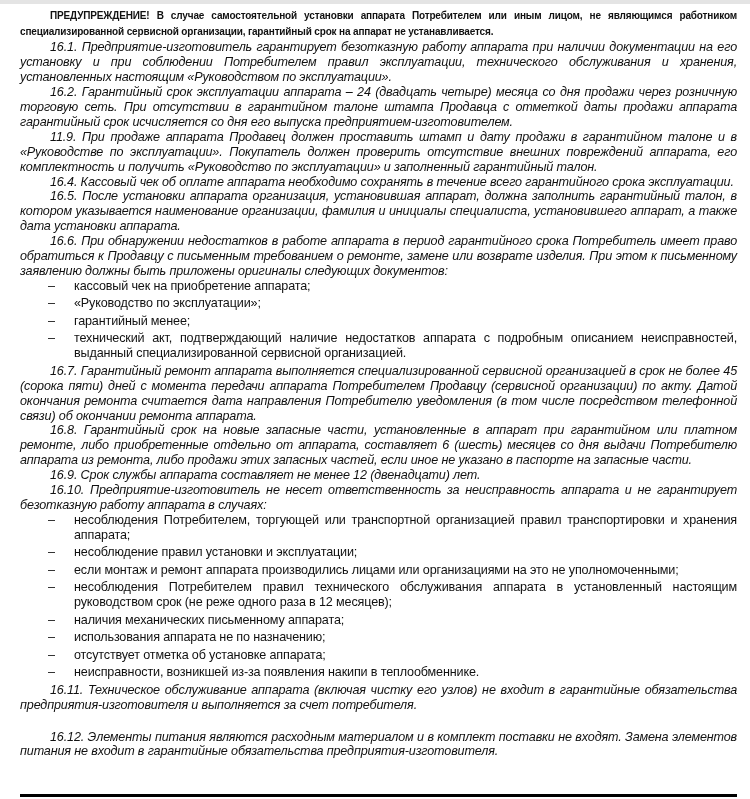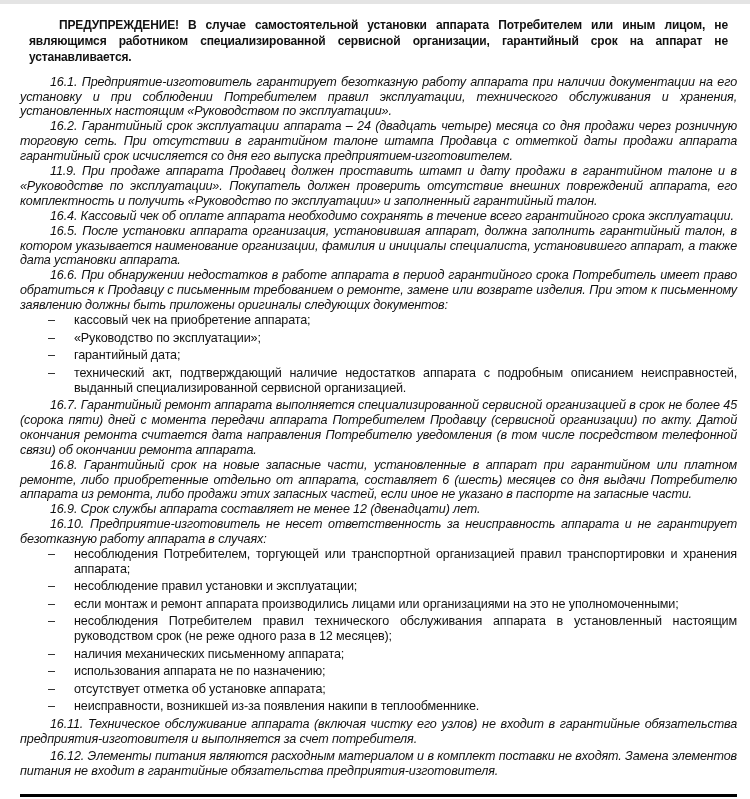--- a/index.html
+++ b/index.html
@@ -27,31 +27,31 @@
       top: 8px;
       width: 717px;
       font-size: 12.6px;
       line-height: 14.9px;
       letter-spacing: -0.15px;
     }
     .warning {
       font-weight: bold;
       text-align: justify;
       text-indent: 30px;
-      font-size: 12px;
+      font-size: 10px;
       line-height: 16.2px;
-      margin: 9px;
+      margin: 0;
     }
     .para {
       margin: 0;
       text-align: justify;
       text-indent: 30px;
       font-style: italic;
     }
-    .para.last-spaced { margin-top: 2px; }
+    .para.last-spaced { margin-top: 17px; }
     .list {
       list-style: none;
       margin: 0;
       padding: 0;
     }
     .list li {
       position: relative;
       padding-left: 54px;
       text-align: justify;
       margin: 0 0 2.6px 0;
@@ -80,21 +80,21 @@
   <div id="sections">
       <p class="para">16.1. Предприятие-изготовитель гарантирует безотказную работу аппарата при наличии документации на его установку и при соблюдении Потребителем правил эксплуатации, технического обслуживания и хранения, установленных настоящим «Руководством по эксплуатации».</p>
       <p class="para">16.2. Гарантийный срок эксплуатации аппарата – 24 (двадцать четыре) месяца со дня продажи через розничную торговую сеть. При отсутствии в гарантийном талоне штампа Продавца с отметкой даты продажи аппарата гарантийный срок исчисляется со дня его выпуска предприятием-изготовителем.</p>
       <p class="para">11.9. При продаже аппарата Продавец должен проставить штамп и дату продажи в гарантийном талоне и в «Руководстве по эксплуатации». Покупатель должен проверить отсутствие внешних повреждений аппарата, его комплектность и получить «Руководство по эксплуатации» и заполненный гарантийный талон.</p>
       <p class="para">16.4. Кассовый чек об оплате аппарата необходимо сохранять в течение всего гарантийного срока эксплуатации.</p>
       <p class="para">16.5. После установки аппарата организация, установившая аппарат, должна заполнить гарантийный талон, в котором указывается наименование организации, фамилия и инициалы специалиста, установившего аппарат, а также дата установки аппарата.</p>
       <p class="para">16.6. При обнаружении недостатков в работе аппарата в период гарантийного срока Потребитель имеет право обратиться к Продавцу с письменным требованием о ремонте, замене или возврате изделия. При этом к письменному заявлению должны быть приложены оригиналы следующих документов:</p>
       <ul class="list">
         <li><span class="dash">–</span><span>кассовый чек на приобретение аппарата;</span></li>
         <li><span class="dash">–</span><span>«Руководство по эксплуатации»;</span></li>
-        <li><span class="dash">–</span><span>гарантийный дата;</span></li>
+        <li><span class="dash">–</span><span>гарантийный менее;</span></li>
         <li><span class="dash">–</span><span>технический акт, подтверждающий наличие недостатков аппарата с подробным описанием неисправностей, выданный специализированной сервисной организацией.</span></li>
       </ul>
       <p class="para">16.7. Гарантийный ремонт аппарата выполняется специализированной сервисной организацией в срок не более 45 (сорока пяти) дней с момента передачи аппарата Потребителем Продавцу (сервисной организации) по акту. Датой окончания ремонта считается дата направления Потребителю уведомления (в том числе посредством телефонной связи) об окончании ремонта аппарата.</p>
       <p class="para">16.8. Гарантийный срок на новые запасные части, установленные в аппарат при гарантийном или платном ремонте, либо приобретенные отдельно от аппарата, составляет 6 (шесть) месяцев со дня выдачи Потребителю аппарата из ремонта, либо продажи этих запасных частей, если иное не указано в паспорте на запасные части.</p>
       <p class="para">16.9. Срок службы аппарата составляет не менее 12 (двенадцати) лет.</p>
       <p class="para">16.10. Предприятие-изготовитель не несет ответственность за неисправность аппарата и не гарантирует безотказную работу аппарата в случаях:</p>
       <ul class="list">
         <li><span class="dash">–</span><span>несоблюдения Потребителем, торгующей или транспортной организацией правил транспортировки и хранения аппарата;</span></li>
         <li><span class="dash">–</span><span>несоблюдение правил установки и эксплуатации;</span></li>
         <li><span class="dash">–</span><span>если монтаж и ремонт аппарата производились лицами или организациями на это не уполномоченными;</span></li>

